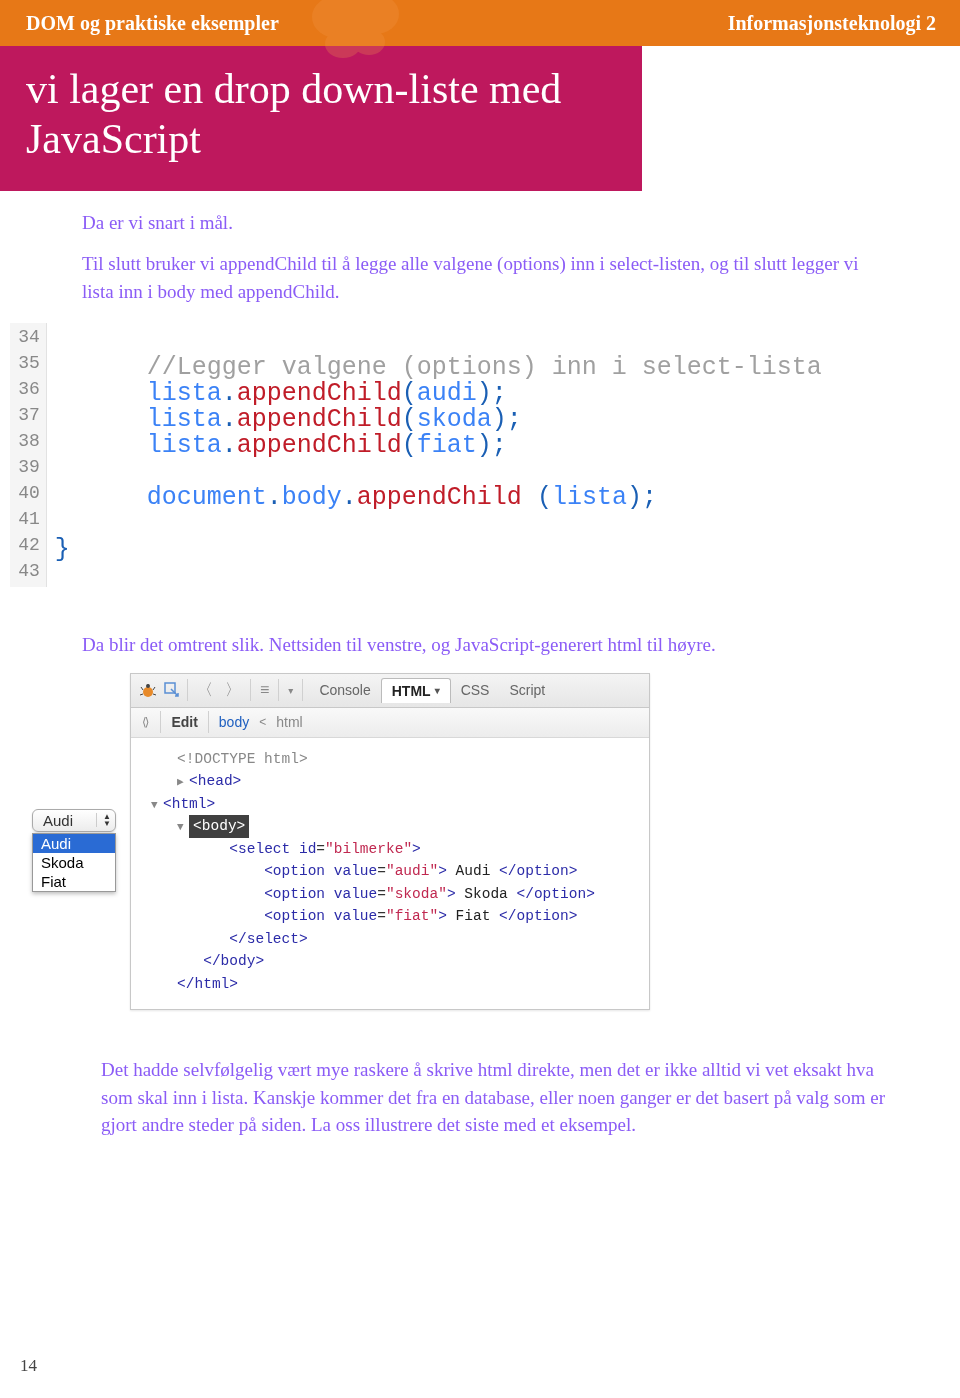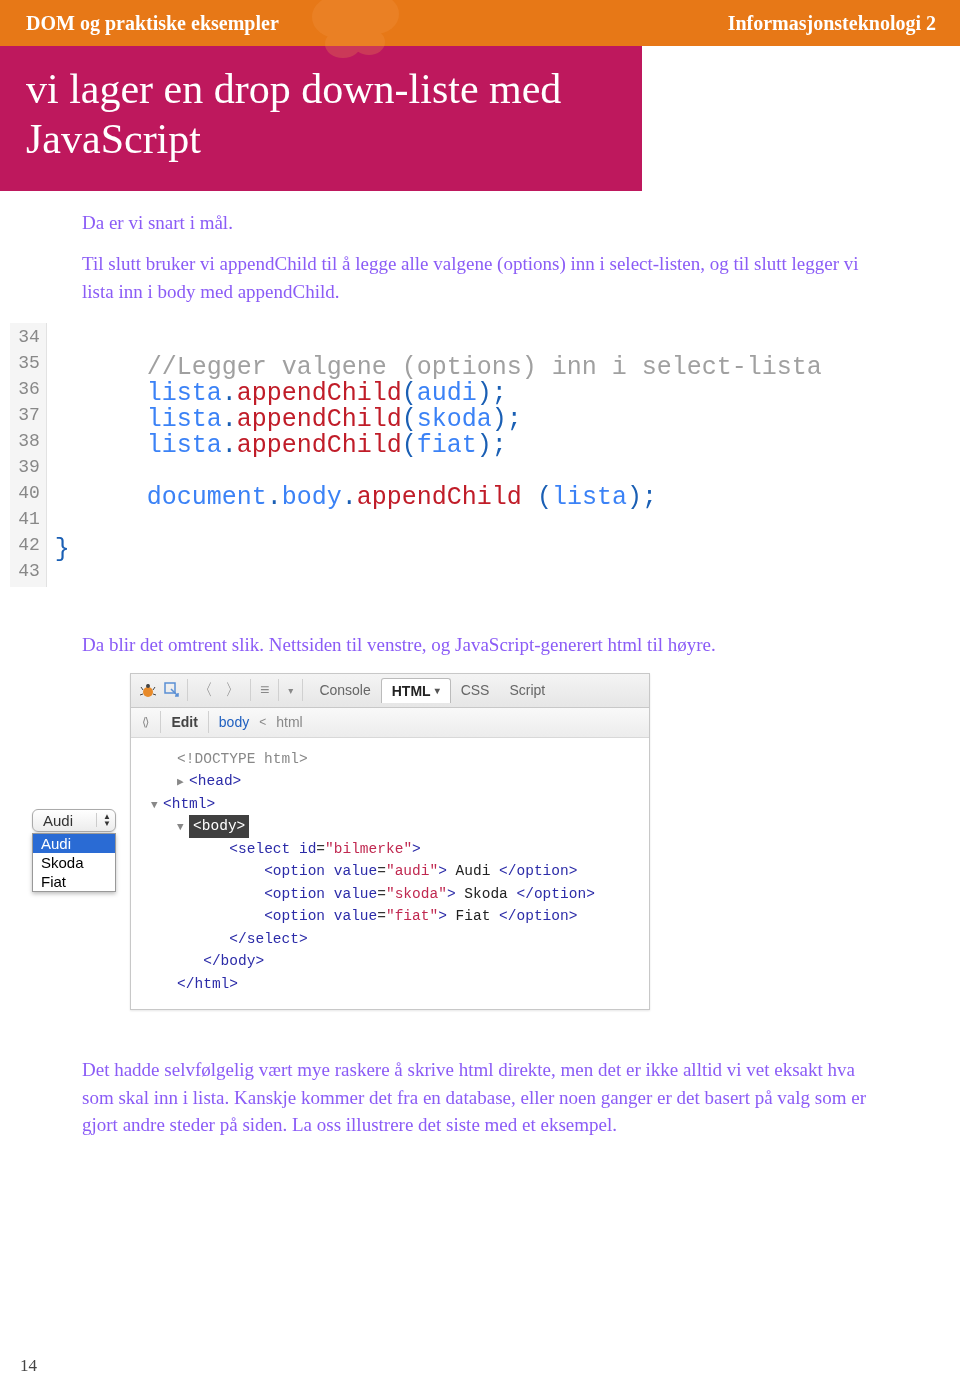--- a/index.html
+++ b/index.html
@@ -357,17 +357,17 @@
         <div class="row">             <span class="tag">&lt;option</span> <span class="attr">value</span>=<span class="val">"skoda"</span><span class="tag">&gt;</span><span class="text"> Skoda </span><span class="tag">&lt;/option&gt;</span></div>
         <div class="row">             <span class="tag">&lt;option</span> <span class="attr">value</span>=<span class="val">"fiat"</span><span class="tag">&gt;</span><span class="text"> Fiat </span><span class="tag">&lt;/option&gt;</span></div>
         <div class="row">         <span class="tag">&lt;/select&gt;</span></div>
         <div class="row">      <span class="tag">&lt;/body&gt;</span></div>
         <div class="row">   <span class="tag">&lt;/html&gt;</span></div>
       </div>
   </div>
 
 </div>
 
-<div class="content-area" style="padding-top:46px;">
+<div class="content-area" style="padding-top:46px;margin-left:19px;">
   <p>Det hadde selvfølgelig vært mye raskere å skrive html direkte, men det er ikke alltid vi vet eksakt hva som skal inn i lista. Kanskje kommer det fra en database, eller noen ganger er det basert på valg som er gjort andre steder på siden. La oss illustrere det siste med et eksempel.</p>
 </div>
 
 <div class="page-num">14</div>
 
 </body></html>

